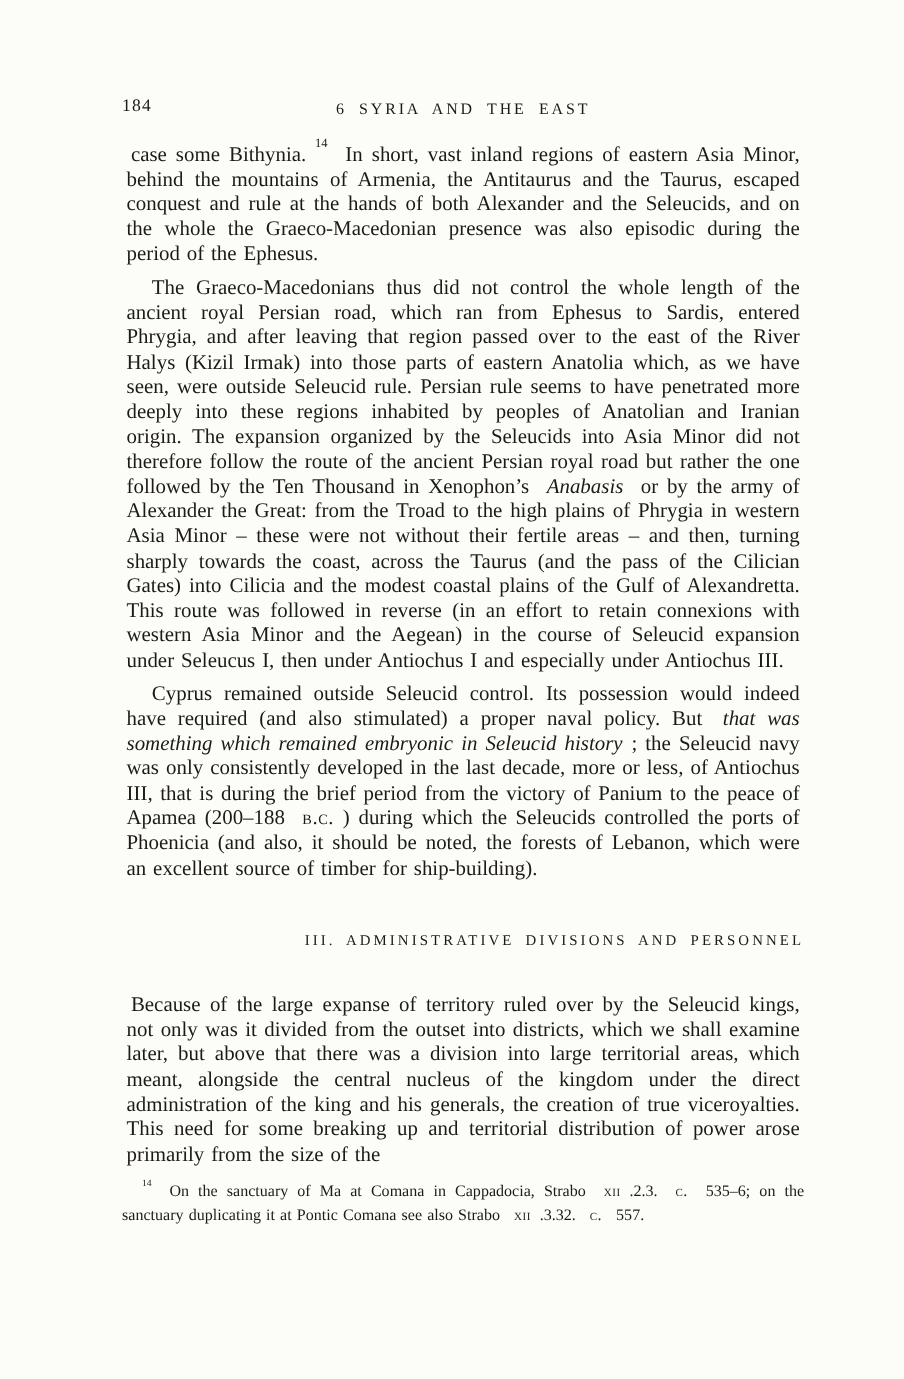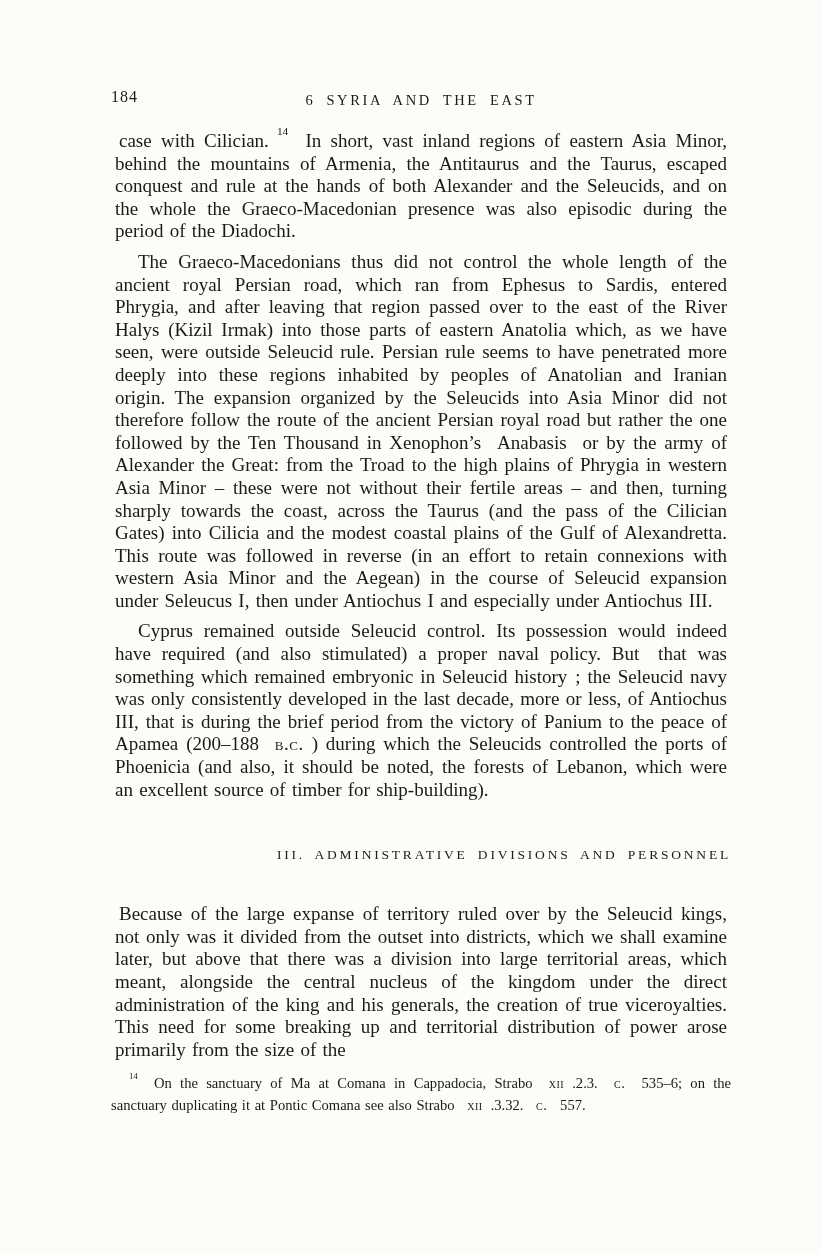--- a/index.html
+++ b/index.html
@@ -41,21 +41,21 @@
     letter-spacing: 2.6px;
     word-spacing: 5px;
   }
   .para {
     font-size: 19px;
     line-height: 22.6px;
     text-align: justify;
     word-spacing: 1.5px;
   }
   .para.indent { text-indent: 19px; }
-  .it { }
+  .it { font-style: italic; }
   .sc { font-variant: small-caps; letter-spacing: 0.5px; font-family: Liberation Serif, serif; }
   sup.fnref {
     font-size: 0.6em;
     position: relative;
     top: -0.45em;
     line-height: 0;
   }
   .section-heading {
     text-align: right;
     font-size: 13.5px;
@@ -77,21 +77,21 @@
 
 <div class="page">
   <div class="content">
 
     <div class="header">
       <span class="pagenum">184</span>
       <div class="running-head">6 SYRIA AND THE EAST</div>
     </div>
 
     <div>
-        <p class="para"><span>case with Cilician.</span><sup class="fnref">14</sup><span> In short, vast inland regions of eastern Asia Minor, behind the mountains of Armenia, the Antitaurus and the Taurus, escaped conquest and rule at the hands of both Alexander and the Seleucids, and on the whole the Graeco-Macedonian presence was also episodic during the period of the Diadochi.</span></p>
+        <p class="para"><span>case some Bithynia.</span><sup class="fnref">14</sup><span> In short, vast inland regions of eastern Asia Minor, behind the mountains of Armenia, the Antitaurus and the Taurus, escaped conquest and rule at the hands of both Alexander and the Seleucids, and on the whole the Graeco-Macedonian presence was also episodic during the period of the Ephesus.</span></p>
         <p class="para indent"><span>The Graeco-Macedonians thus did not control the whole length of the ancient royal Persian road, which ran from Ephesus to Sardis, entered Phrygia, and after leaving that region passed over to the east of the River Halys (Kizil Irmak) into those parts of eastern Anatolia which, as we have seen, were outside Seleucid rule. Persian rule seems to have penetrated more deeply into these regions inhabited by peoples of Anatolian and Iranian origin. The expansion organized by the Seleucids into Asia Minor did not therefore follow the route of the ancient Persian royal road but rather the one followed by the Ten Thousand in Xenophon’s </span><span class="it">Anabasis</span><span> or by the army of Alexander the Great: from the Troad to the high plains of Phrygia in western Asia Minor – these were not without their fertile areas – and then, turning sharply towards the coast, across the Taurus (and the pass of the Cilician Gates) into Cilicia and the modest coastal plains of the Gulf of Alexandretta. This route was followed in reverse (in an effort to retain connexions with western Asia Minor and the Aegean) in the course of Seleucid expansion under Seleucus I, then under Antiochus I and especially under Antiochus III.</span></p>
         <p class="para indent"><span>Cyprus remained outside Seleucid control. Its possession would indeed have required (and also stimulated) a proper naval policy. But </span><span class="it">that was something which remained embryonic in Seleucid history</span><span>; the Seleucid navy was only consistently developed in the last decade, more or less, of Antiochus III, that is during the brief period from the victory of Panium to the peace of Apamea (200–188 </span><span class="sc">b.c.</span><span>) during which the Seleucids controlled the ports of Phoenicia (and also, it should be noted, the forests of Lebanon, which were an excellent source of timber for ship-building).</span></p>
       </div>
 
     <h2 class="section-heading">III. ADMINISTRATIVE DIVISIONS AND PERSONNEL</h2>
 
     <div>
         <p class="para"><span>Because of the large expanse of territory ruled over by the Seleucid kings, not only was it divided from the outset into districts, which we shall examine later, but above that there was a division into large territorial areas, which meant, alongside the central nucleus of the kingdom under the direct administration of the king and his generals, the creation of true viceroyalties. This need for some breaking up and territorial distribution of power arose primarily from the size of the</span></p>
       </div>
 

